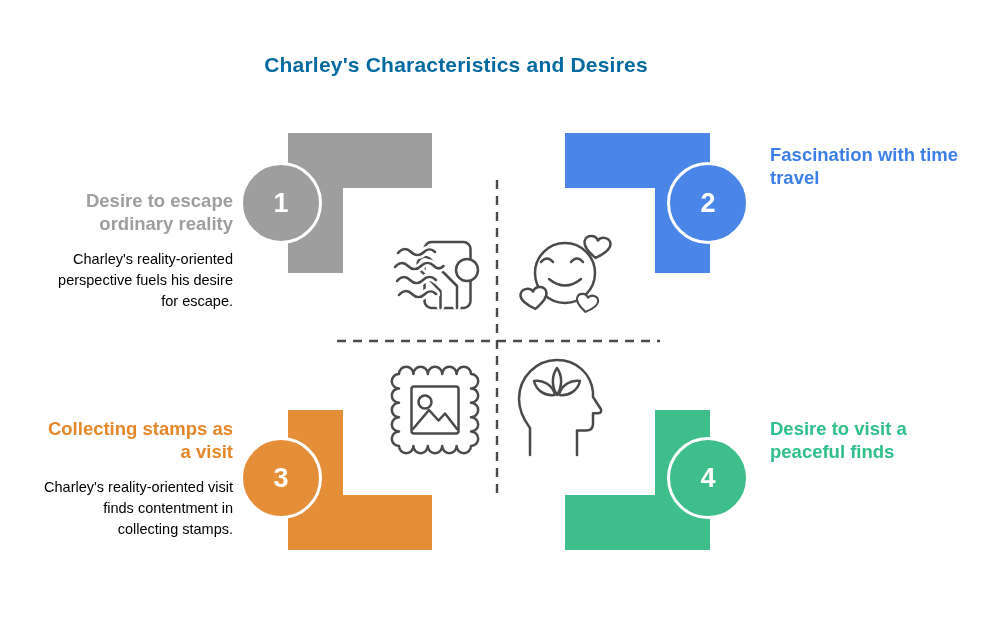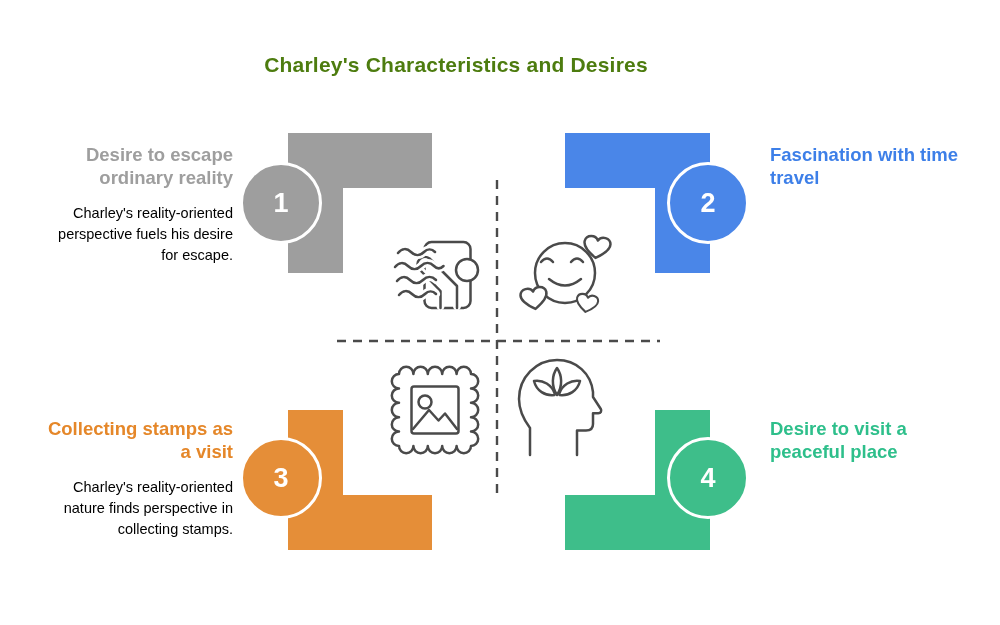--- a/index.html
+++ b/index.html
@@ -6,21 +6,21 @@
   .canvas{
     position:relative;
     width:1000px;height:625px;
     background:#ffffff;
     font-family:"Liberation Sans","DejaVu Sans",sans-serif;
     overflow:hidden;
   }
   .title{
     position:absolute;top:53px;left:0;width:912px;
     text-align:center;
-    font-size:21px;font-weight:700;color:#4d7c0f;
+    font-size:21px;font-weight:700;color:#0369a1;
     letter-spacing:.2px;
     margin:0;
   }
   svg.overlay{position:absolute;top:0;left:0;}
   
   .num-circle{
     position:absolute;
     width:76px;height:76px;
     border:3px solid #ffffff;
     border-radius:50%;
@@ -30,21 +30,21 @@
   }
   .nc1{left:240px;top:162px;background:#9e9e9e;}
   .nc2{left:667px;top:162px;background:#4a86e8;}
   .nc3{left:240px;top:437px;background:#e58e38;}
   .nc4{left:667px;top:437px;background:#3ebe8a;}
   
   .tb{position:absolute;margin:0;}
   .tb h2{margin:0;font-size:18.5px;line-height:1.22;font-weight:700;}
   .tb p{margin:14px 0 0 0;font-size:14.5px;line-height:1.44;color:#000000;}
   .tb-q1{left:40px;top:144px;width:193px;text-align:right;}
-  .tb-q1 h2{color:#9e9e9e;}
+  .tb-q1 h2{color:#9e9e9e;margin-top:46px;}
   .tb-q2{left:770px;top:144px;width:205px;text-align:left;}
   .tb-q2 h2{color:#3d7fe8;}
   .tb-q3{left:40px;top:418px;width:193px;text-align:right;}
   .tb-q3 h2{color:#e58729;}
   .tb-q4{left:770px;top:418px;width:205px;text-align:left;}
   .tb-q4 h2{color:#2ebf8b;}
   .ink{stroke:#4a4a4a;stroke-width:2.5;fill:none;stroke-linecap:round;stroke-linejoin:round;}
   .ink-fill-white{stroke:#4a4a4a;stroke-width:2.5;fill:#ffffff;stroke-linecap:round;stroke-linejoin:round;}
   .white-under{stroke:#ffffff;stroke-width:8;fill:none;stroke-linecap:round;stroke-linejoin:round;}
   .dash{stroke:#4a4a4a;stroke-width:2.4;stroke-dasharray:9 7;fill:none;}
@@ -127,19 +127,19 @@
 
   <div class="tb tb-q1">
     <h2>Desire to escape ordinary reality</h2>
     <p>Charley's reality-oriented perspective fuels his desire for escape.</p>
   </div>
   <div class="tb tb-q2">
     <h2>Fascination with time travel</h2>
   </div>
   <div class="tb tb-q3">
     <h2>Collecting stamps as a visit</h2>
-    <p>Charley's reality-oriented nature finds perspective in collecting stamps.</p>
+    <p>Charley's reality-oriented visit finds contentment in collecting stamps.</p>
   </div>
   <div class="tb tb-q4">
-    <h2>Desire to visit a peaceful place</h2>
+    <h2>Desire to visit a peaceful finds</h2>
   </div>
 
 </div>
 
 </body></html>

